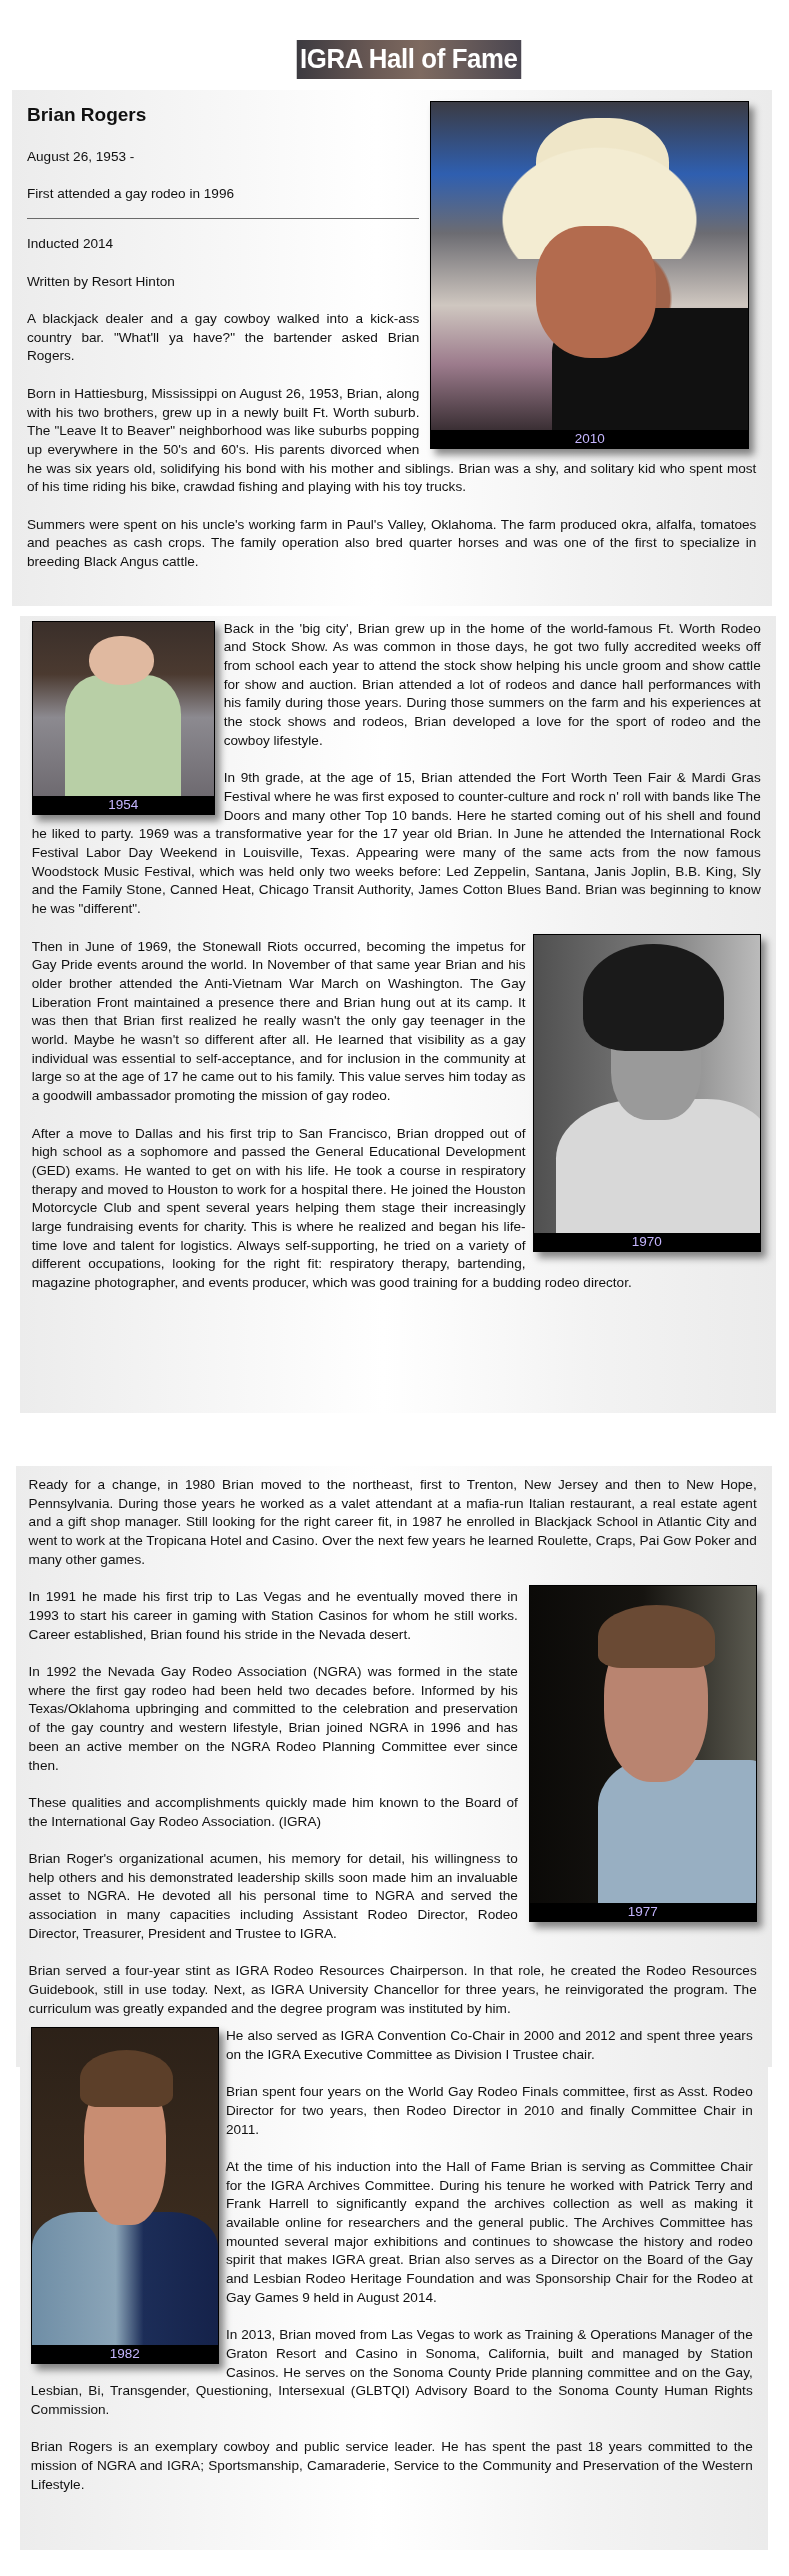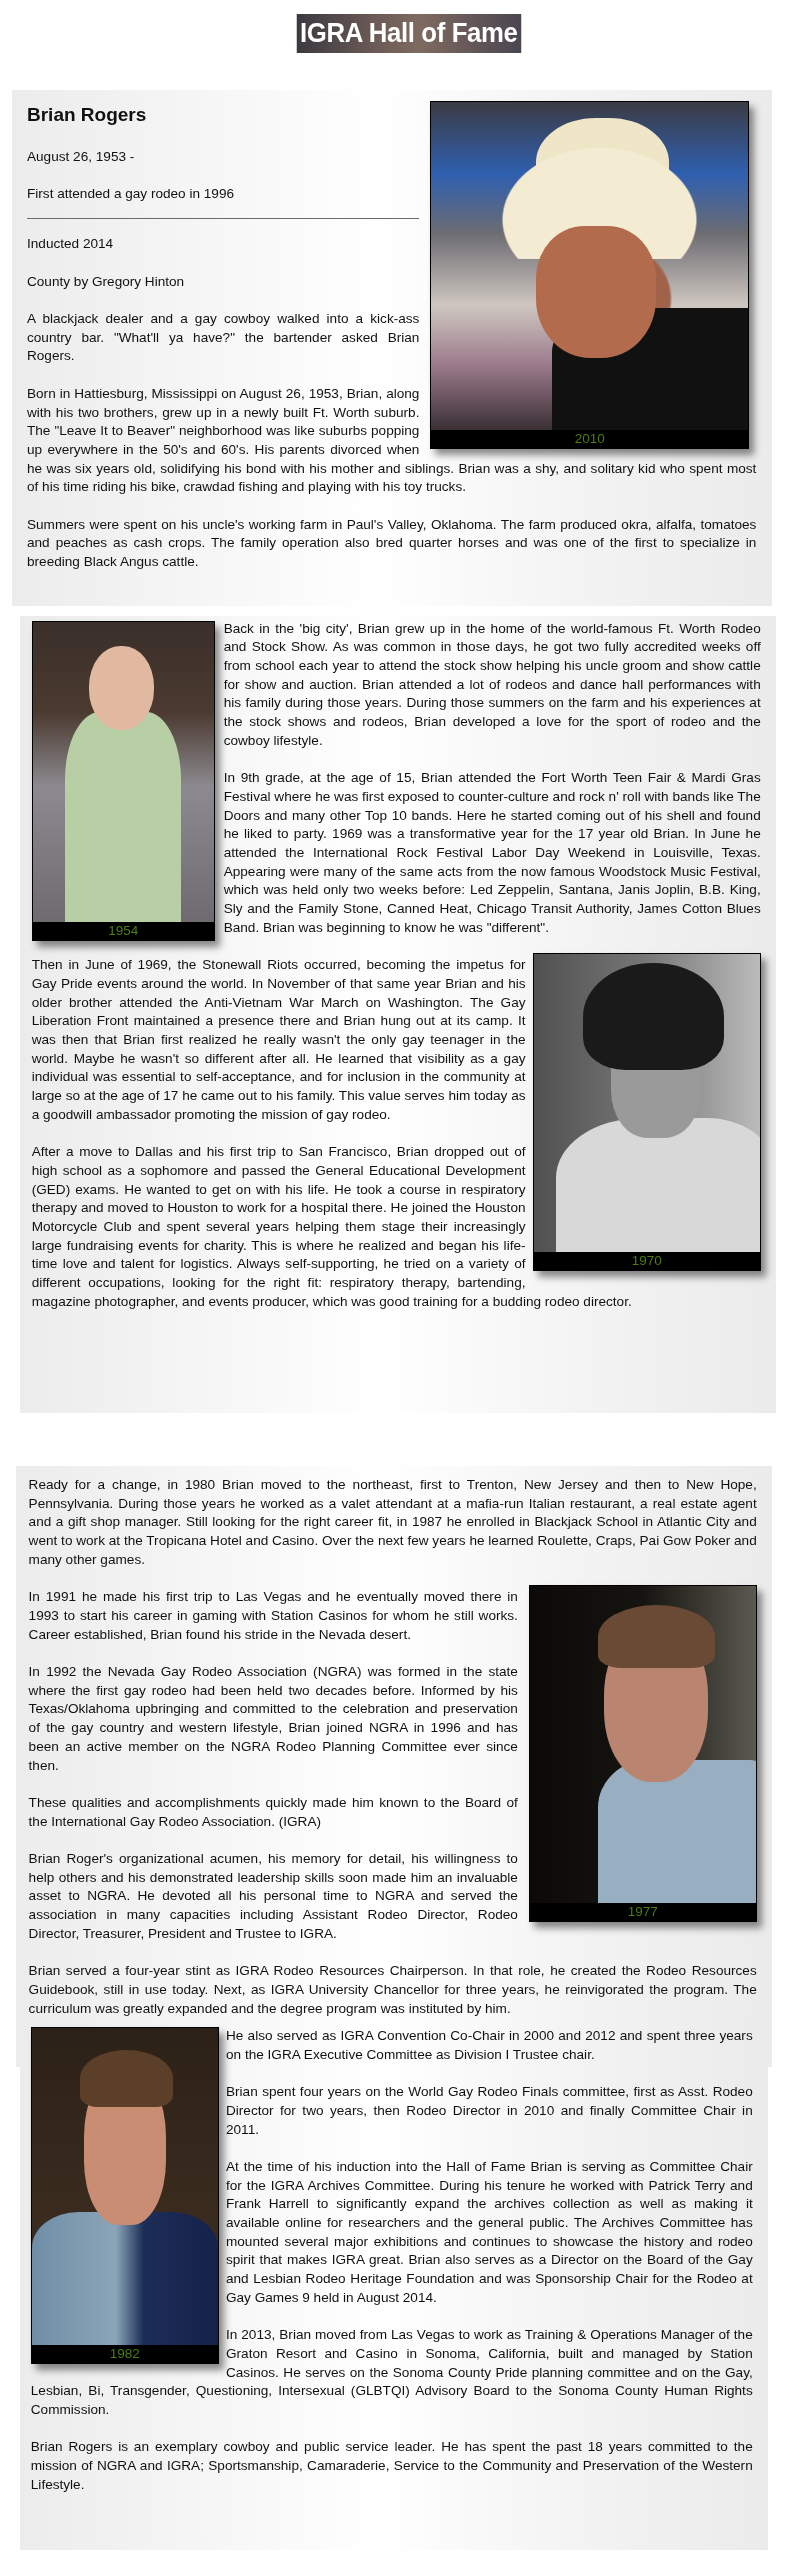--- a/index.html
+++ b/index.html
@@ -1,38 +1,38 @@
 <!DOCTYPE html>
 <html style="font-size:14.4px"><head>
   <meta charset="utf-8">
   <style>
     html, body { margin: 0; padding: 0; background: #ffffff; }
     body { width: 790px; min-height: 2576px; position: relative; font-family: "Liberation Sans", sans-serif; color: #111; }
-    .banner-wrap { text-align: center; padding-top: 14px; height: 61px; margin-left: 27px; }
+    .banner-wrap { text-align: center; padding-top: 40px; height: 61px; margin-left: 27px; }
     .banner {
       display: inline-block; padding: 1.8px 3.6px 3.6px 3.6px;
       background: linear-gradient(90deg, #3c3a40 0%, #6b5a55 35%, #7e6a60 55%, #4a4650 100%);
       color: #fff; font-size: 28px; font-weight: bold; letter-spacing: -0.4px;
       font-family: "Liberation Sans", sans-serif; line-height: 34px;
       transform: scaleX(0.92); transform-origin: center;
     }
     .panel {
       position: absolute; box-sizing: border-box;
       background: linear-gradient(90deg, #ececec 0%, #f7f7f7 28%, #ffffff 48%, #f3f3f3 75%, #ebebeb 100%);
       font-size: 13.6px; line-height: 18.7px; text-align: justify;
     }
     .panel p { margin: 0 0 18.7px 0; }
     .panel p:last-child { margin-bottom: 0; }
     .photo {
       background: #000; border: 1.8px solid #000; box-sizing: border-box;
       box-shadow: 5.4px 6.3px 7.2px rgba(0,0,0,0.45);
       display: flex; flex-direction: column;
     }
     .photo .img { flex: 1; position: relative; overflow: hidden; }
-    .photo .cap { height: 18px; color: #4d7c0f; text-align: center; font-size: 13.5px; line-height: 18px; background: #000; }
+    .photo .cap { height: 18px; color: #c4b5fd; text-align: center; font-size: 13.5px; line-height: 18px; background: #000; }
     .float-right { float: right; }
     .float-left { float: left; }
     h1.name { font-size: 19px; font-weight: bold; margin: 0 0 20px 0; line-height: 27px; }
     .rule { border: none; border-top: 1.8px solid #6a6a6a; margin: 0 0 16px 0; width: 392px; }
     .meta { margin: 0 0 18.7px 0; }
     .bold { font-weight: normal; }
     
     .art-2010 { background: radial-gradient(ellipse at 60% 60%, #a0634a 0 18%, transparent 19%), linear-gradient(180deg, #3b3b44 0%, #2f5fb0 22%, #6c6c72 40%, #cfc7c0 62%, #9c7b8c 80%, #3a2f34 100%); }
     .art-2010 .hat { position: absolute; left: 14%; top: 8%; width: 78%; height: 40%; background: radial-gradient(ellipse at 50% 70%, #f3ecd2 0 55%, transparent 56%); }
     .art-2010 .hatcrown { position: absolute; left: 33%; top: 5%; width: 42%; height: 30%; background: #efe6c8; border-radius: 45% 45% 10% 10%; }
@@ -69,28 +69,28 @@
         <div class="shirt"></div>
         <div class="face"></div>
     </div>
     <div class="cap">2010</div>
   </div>
   <h1 class="name">Brian Rogers</h1>
   <p class="meta">August 26, 1953 -</p>
   <p class="meta" style="margin-bottom:14.4px">First attended a gay rodeo in 1996</p>
   <hr class="rule">
   <p class="meta bold">Inducted 2014</p>
-  <p class="meta">County by Gregory Hinton</p>
+  <p class="meta">Written by Resort Hinton</p>
   <p>A blackjack dealer and a gay cowboy walked into a kick-ass country bar. "What'll ya have?" the bartender asked Brian Rogers.</p>
   <p>Born in Hattiesburg, Mississippi on August 26, 1953, Brian, along with his two brothers, grew up in a newly built Ft. Worth suburb. The "Leave It to Beaver" neighborhood was like suburbs popping up everywhere in the 50's and 60's. His parents divorced when he was six years old, solidifying his bond with his mother and siblings. Brian was a shy, and solitary kid who spent most of his time riding his bike, crawdad fishing and playing with his toy trucks.</p>
   <p>Summers were spent on his uncle's working farm in Paul's Valley, Oklahoma. The farm produced okra, alfalfa, tomatoes and peaches as cash crops. The family operation also bred quarter horses and was one of the first to specialize in breeding Black Angus cattle.</p>
 </div>
 
 <div class="panel" style="left:20px; top:616px; width:756px; height:797px; padding:3.6px 15.3px 0 11.7px;">
-  <div class="photo float-left" style="width:183px; height:320px; margin:1.8px 9px 7.2px 0;">
+  <div class="photo float-left" style="width:183px; height:194px; margin:1.8px 9px 7.2px 0;">
     <div class="img art-1954">
       <div class="body"></div>
         <div class="head"></div>
     </div>
     <div class="cap">1954</div>
   </div>
   <p>Back in the 'big city', Brian grew up in the home of the world-famous Ft. Worth Rodeo and Stock Show. As was common in those days, he got two fully accredited weeks off from school each year to attend the stock show helping his uncle groom and show cattle for show and auction. Brian attended a lot of rodeos and dance hall performances with his family during those years. During those summers on the farm and his experiences at the stock shows and rodeos, Brian developed a love for the sport of rodeo and the cowboy lifestyle.</p>
   <p>In 9th grade, at the age of 15, Brian attended the Fort Worth Teen Fair &amp; Mardi Gras Festival where he was first exposed to counter-culture and rock n' roll with bands like The Doors and many other Top 10 bands. Here he started coming out of his shell and found he liked to party. 1969 was a transformative year for the 17 year old Brian. In June he attended the International Rock Festival Labor Day Weekend in Louisville, Texas. Appearing were many of the same acts from the now famous Woodstock Music Festival, which was held only two weeks before: Led Zeppelin, Santana, Janis Joplin, B.B. King, Sly and the Family Stone, Canned Heat, Chicago Transit Authority, James Cotton Blues Band. Brian was beginning to know he was "different".</p>
   <div class="photo float-right" style="width:228px; height:318px; margin:-3.6px 0 7.2px 7.2px;">
     <div class="img art-1970">

